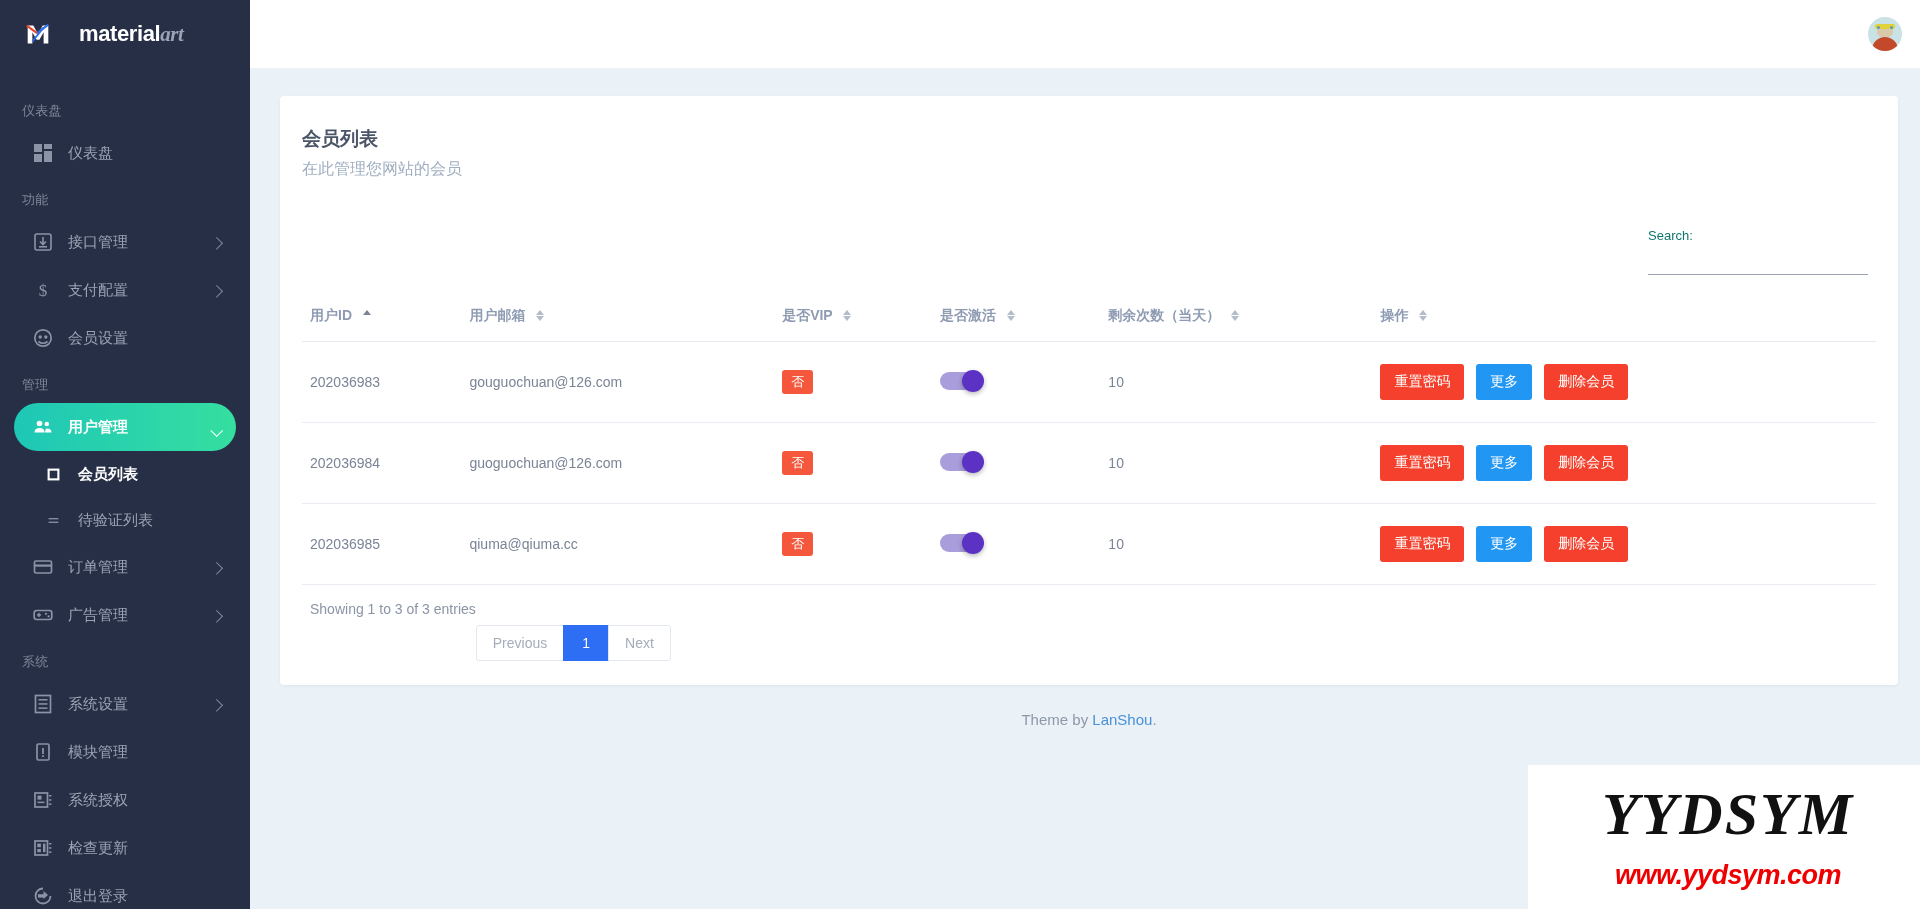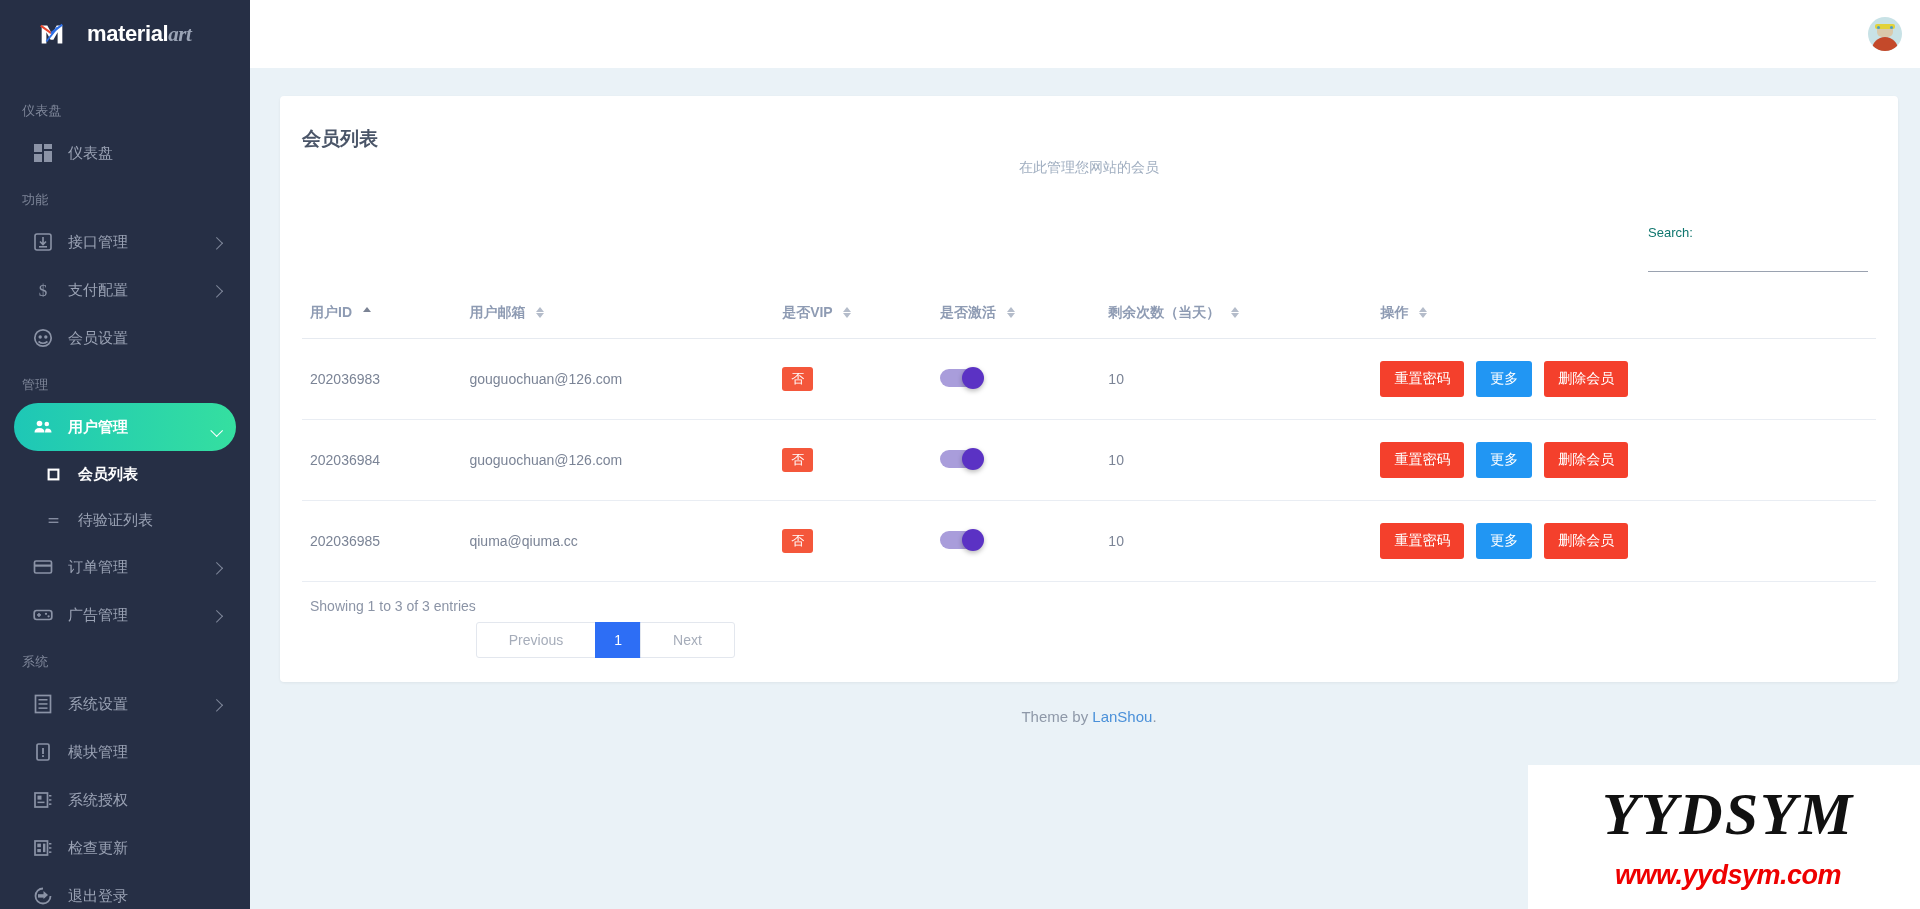--- a/index.html
+++ b/index.html
@@ -13,21 +13,21 @@
 
   
   .sidebar {
     width: 250px; min-width: 250px; height: 909px;
     background: #262f45;
     overflow: hidden;
     position: relative;
   }
   .brand {
     height: 68px; display: flex; align-items: center;
-    padding-left: 37px; gap: 20px;
+    padding-left: 23px; gap: 26px;
   }
   .brand-logo { width: 30px; height: 30px; position: relative; }
   .brand-text { font-size: 22px; font-weight: 700; color: #ffffff; letter-spacing: -0.4px; }
   .brand-text .art {
     color: #9aa3b5; font-style: italic; font-weight: 600; font-family: "Liberation Serif", serif;
     font-size: 21px;
   }
   .nav { padding-top: 20px; }
   .nav-section {
     color: #7e8699; font-size: 13px; padding: 14px 0 9px 22px; letter-spacing: .2px;
@@ -81,21 +81,21 @@
   .avatar .body { position: absolute; left: 4px; bottom: 0; width: 26px; height: 14px;
     background: #c4492a; border-radius: 13px 13px 0 0; }
 
   .content { flex: 1; padding: 28px 30px 0 30px; position: relative; overflow: hidden; }
 
   .card {
     background: #ffffff; border-radius: 4px; box-shadow: 0 1px 3px rgba(0,0,0,.06);
     padding: 30px 22px 24px 22px; margin: 0 auto; width: 1618px;
   }
   .card-title { font-size: 19px; font-weight: 700; color: #4a5568; }
-  .card-sub { font-size: 14px; color: #a0aec0; margin-top: 7px; text-align: center; }
+  .card-sub { font-size: 16px; color: #a0aec0; margin-top: 7px; }
 
   .search-row {
     display: flex; justify-content: flex-end; margin-top: 48px; padding-right: 8px;
   }
   .search-wrap { width: 220px; }
   .search-label { font-size: 13px; color: #0f766e; margin-bottom: 8px; display: block; }
   .search-input {
     width: 100%; border: none; border-bottom: 1px solid #9aa2b0; outline: none;
     height: 24px; font-size: 14px; color: #4a5568; background: transparent;
     font-family: "Liberation Sans", sans-serif;
@@ -134,21 +134,21 @@
     padding: 9px 14px; cursor: pointer; margin-right: 8px;
     font-family: "Liberation Sans", sans-serif; white-space: nowrap; }
   .btn-red { background: #f4402c; }
   .btn-blue { background: #2196f3; }
 
   .foot-row { display: flex; align-items: flex-start; justify-content: flex-start;
     margin-top: 16px; }
   .entries { font-size: 14px; color: #8b94a6; padding-left: 8px; }
   .pager { display: flex; margin-top: 24px; padding-right: 8px; }
   .pg { border: 1px solid #e3e7ee; background: #ffffff; color: #a6adba;
-    padding: 9px 32px; font-size: 14px; cursor: pointer; margin-left: -1px; }
+    padding: 9px 16px; font-size: 14px; cursor: pointer; margin-left: -1px; }
   .pg.num { color: #a6adba; padding: 9px 18px; }
   .pg.active { background: #2d6ef5; border-color: #2d6ef5; color: #ffffff; }
   .pg:first-child { border-radius: 3px 0 0 3px; margin-left: 0; }
   .pg:last-child { border-radius: 0 3px 3px 0; }
 
   .footer { text-align: center; font-size: 15px; color: #8e98a8; padding: 26px 0 30px 0; }
   .footer a { color: #4a90d9; text-decoration: none; }
 
   
   .watermark {

